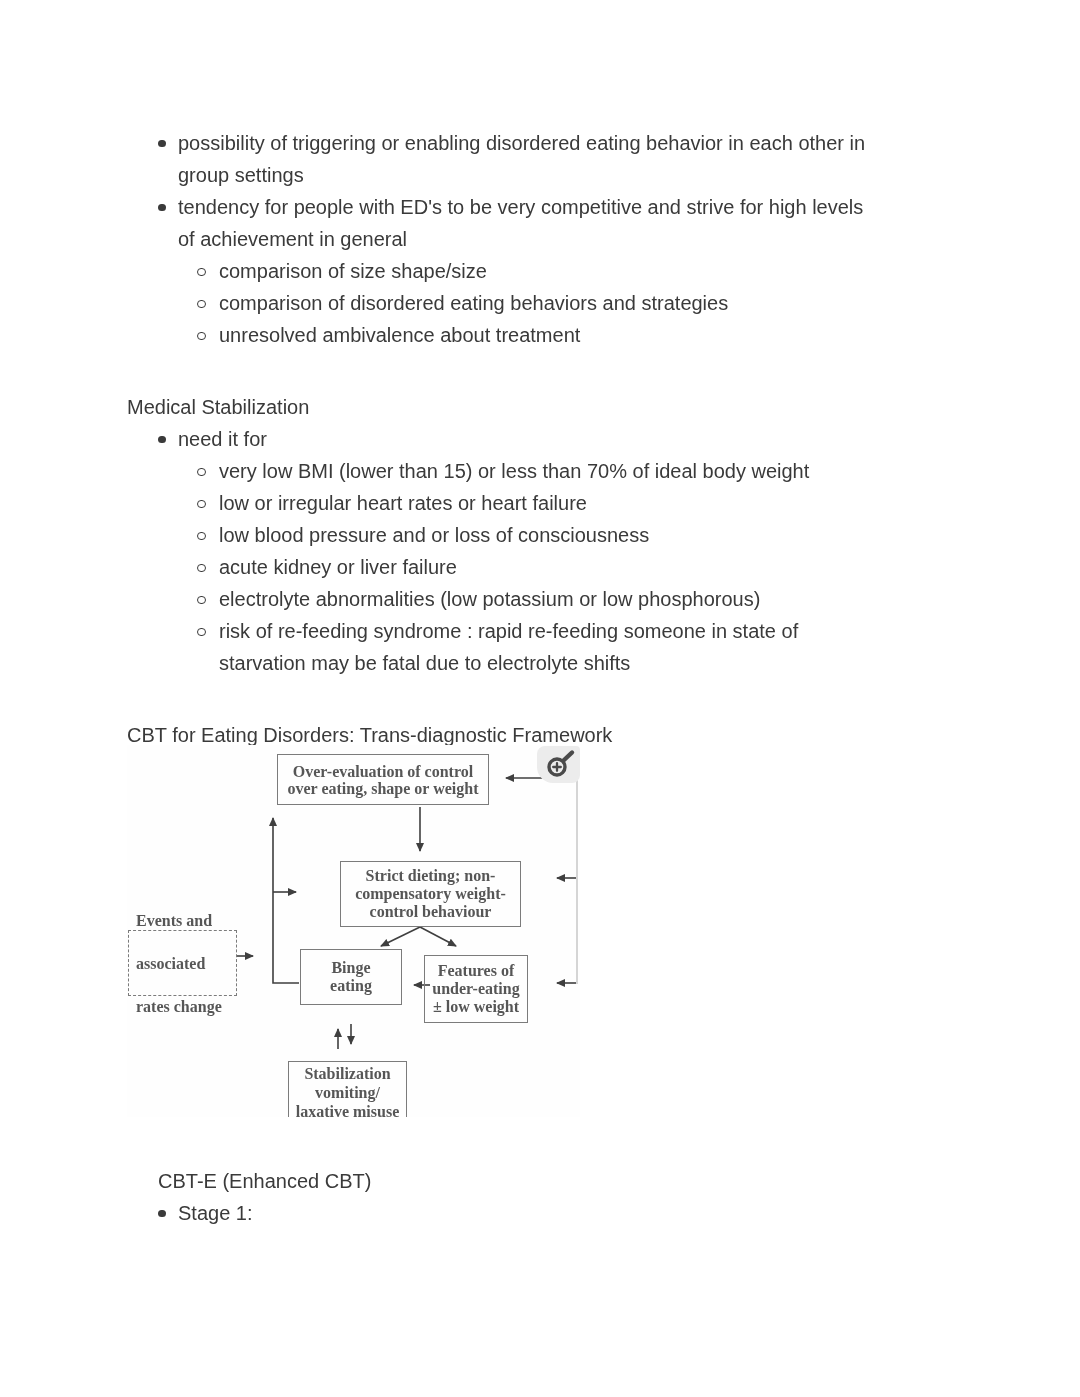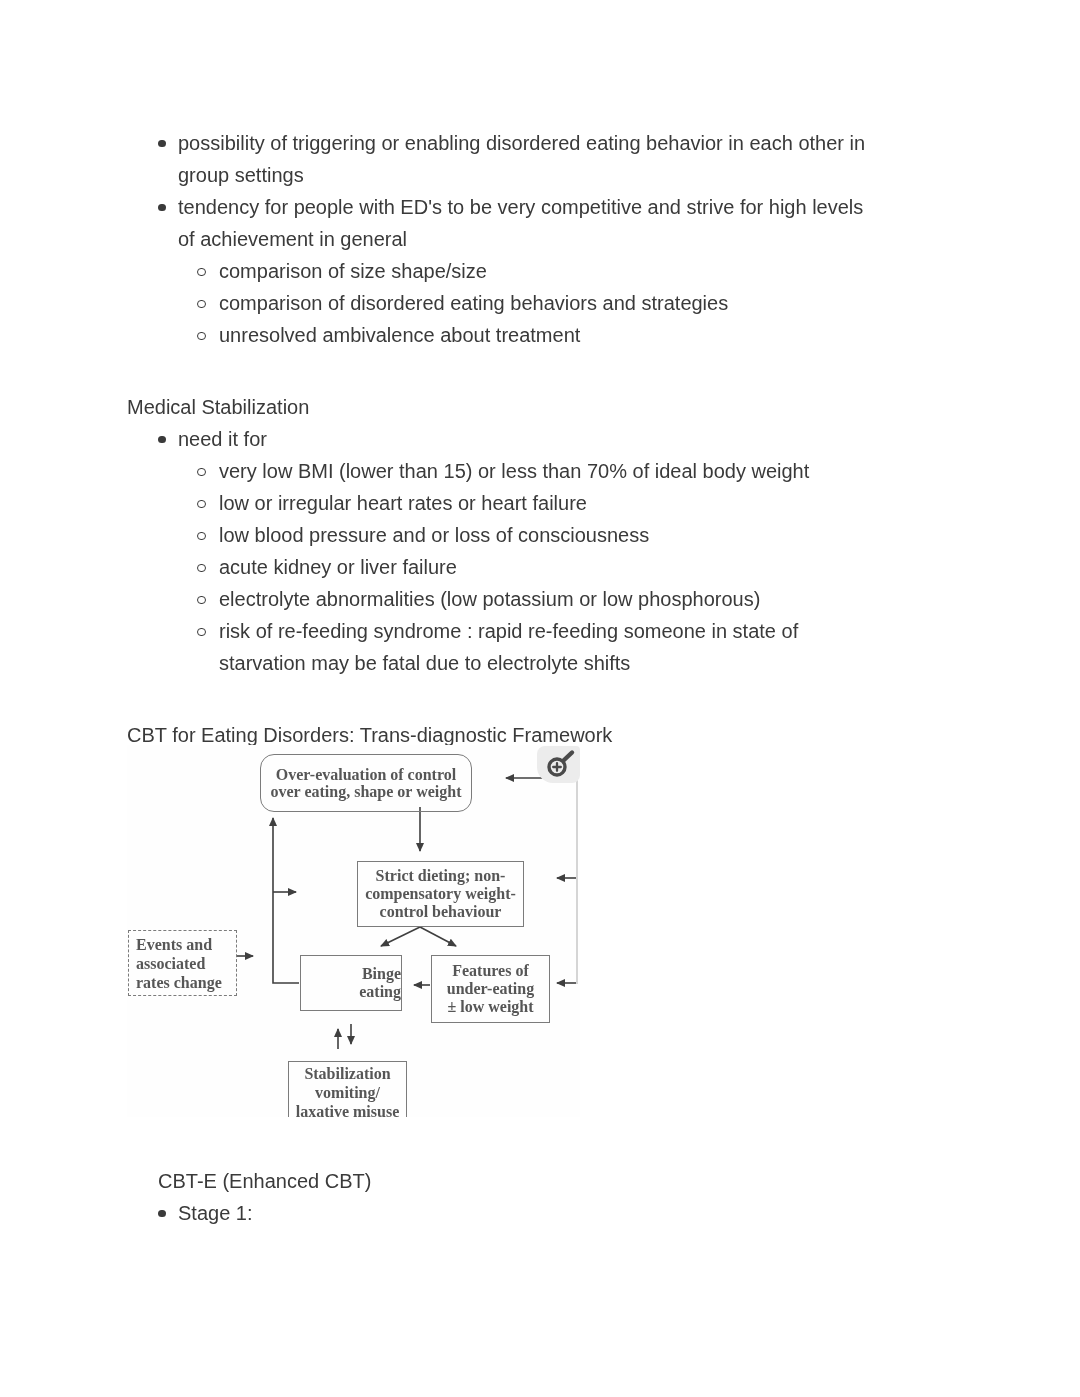--- a/index.html
+++ b/index.html
@@ -38,26 +38,26 @@
   .figure svg.arrows { position:absolute; left:0; top:0; }
   .dbox {
     position:absolute; box-sizing:border-box;
     border:1.6px solid #7b7b7b;
     font-family:"Liberation Serif", serif; font-weight:bold;
     color:#565656; font-size:16px; line-height:18px;
     display:flex; flex-direction:column; justify-content:center;
     text-align:center; background:transparent;
   }
   .dbox span { display:block; }
-  .box-overeval { left:133px; top:9px;   width:212px; height:58px; line-height:17px;border-radius:14px; }
-  .box-strict   { left:230px; top:116px; width:167px; height:66px; }
+  .box-overeval { left:150px; top:9px;   width:212px; height:51px; line-height:17px; }
+  .box-strict   { left:213px; top:116px; width:181px; height:66px; }
   .box-events   { left:1px;   top:185px; width:109px; height:66px;
-                  border-style:dashed; text-align:left; padding-left:7px; line-height:19px; }
-  .box-binge    { left:173px; top:210px; width:102px; height:56px;align-items:flex-end; }
-  .box-features { left:304px; top:210px; width:119px; height:68px; }
+                  border-style:dashed; text-align:left; padding-left:7px; line-height:19px;gap:24px; }
+  .box-binge    { left:173px; top:204px; width:102px; height:56px; }
+  .box-features { left:297px; top:210px; width:104px; height:68px; }
   .box-comp     { left:161px; top:316px; width:119px; height:62px; line-height:19px; }
   .zoom-btn {
     position:absolute; left:410px; top:1px; width:43px; height:37px;
     background:#ececec; border-radius:8px 4px 8px 16px;
     display:flex; align-items:center; justify-content:center;
     border:none; padding:0; cursor:pointer;
   }
 </style>
 </head>
 <body>

